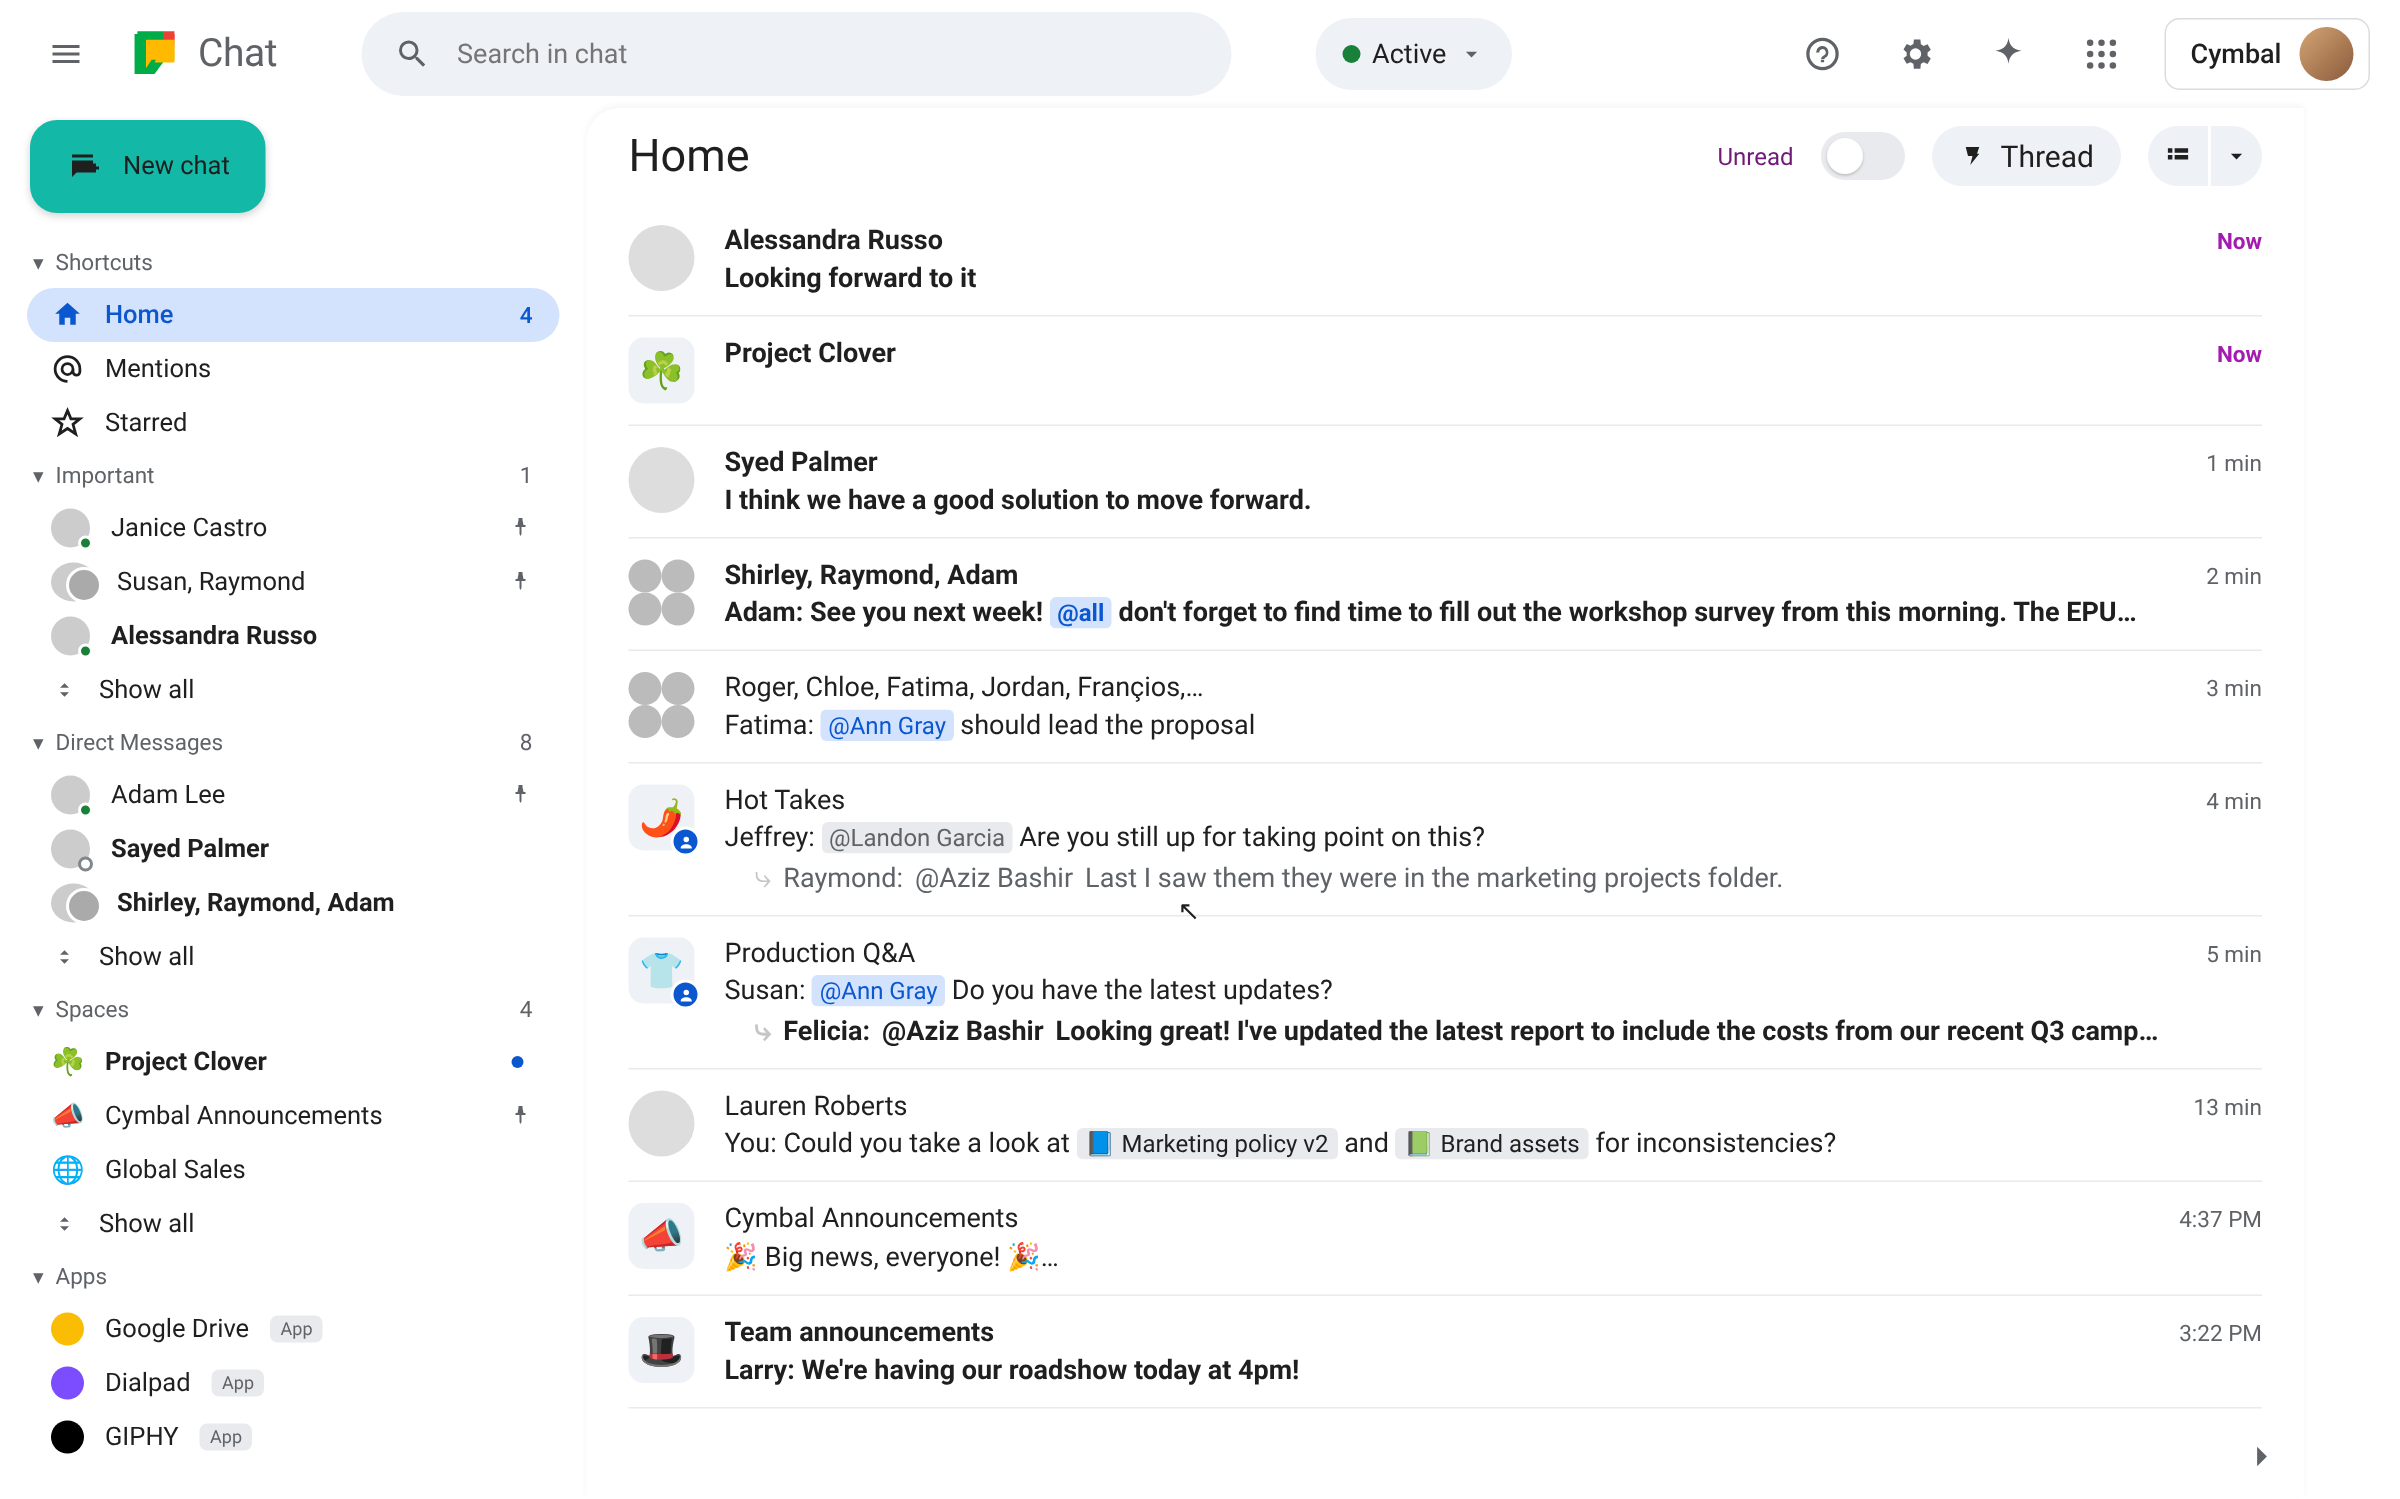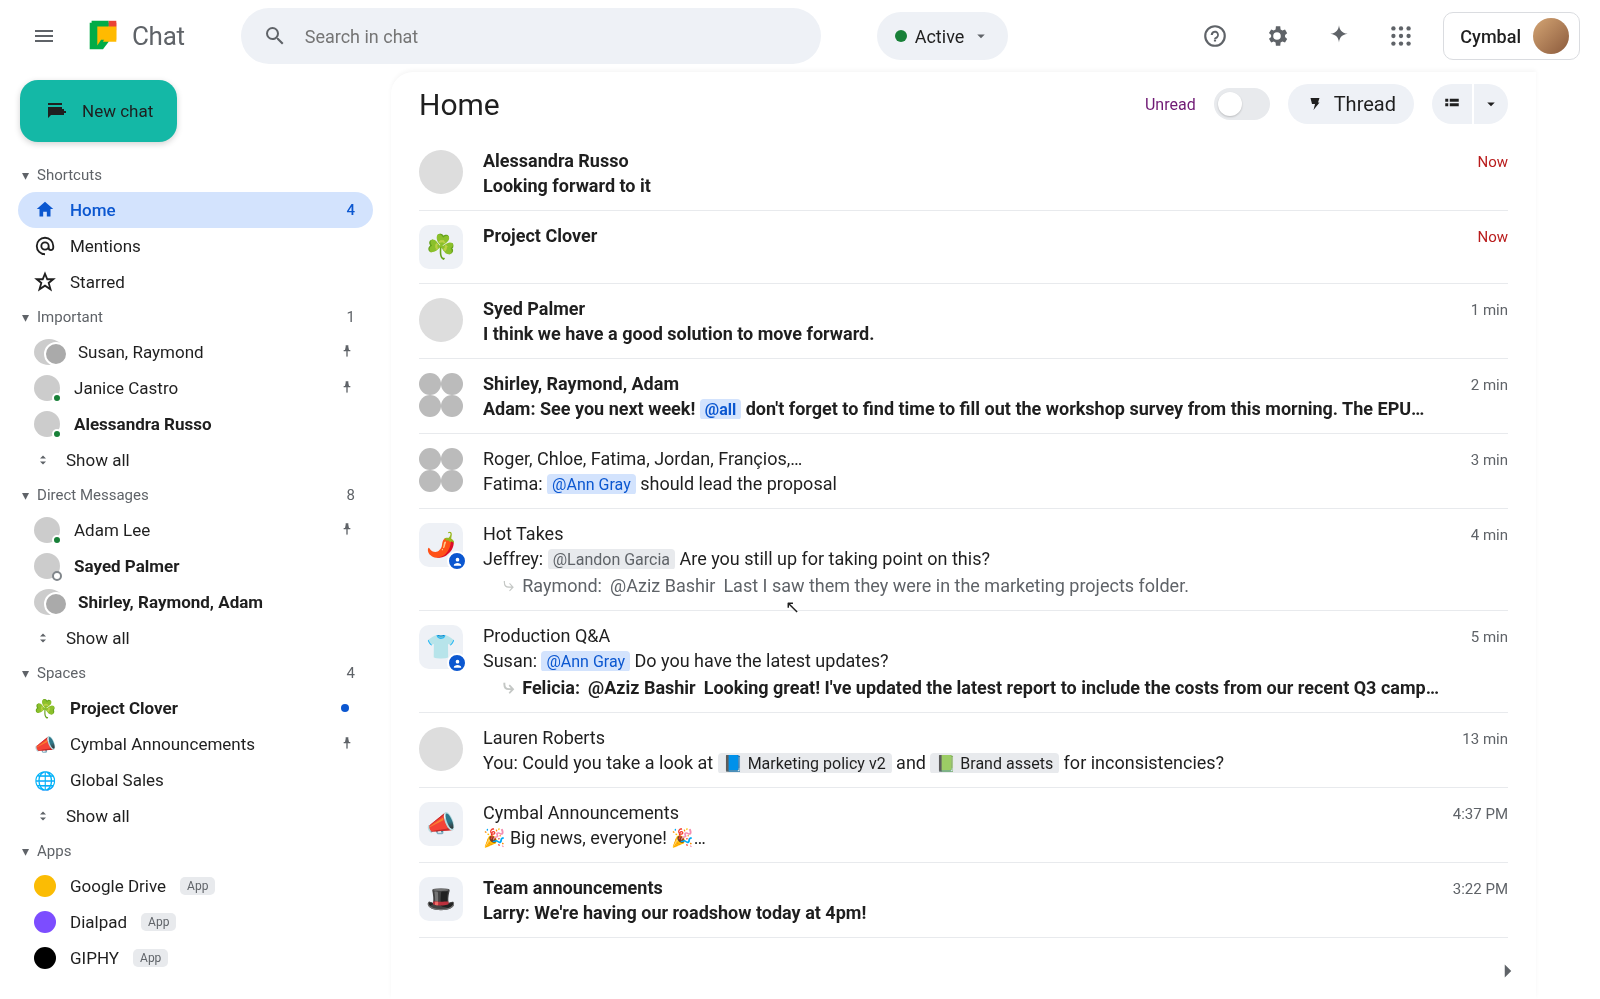--- a/index.html
+++ b/index.html
@@ -81,21 +81,21 @@
 .conv .av.multi .m { position:absolute; width:22px; height:22px; border-radius:50%; background:#bbb; }
 .conv .av.multi .m:nth-child(1){left:0;top:0;} .conv .av.multi .m:nth-child(2){right:0;top:0;}
 .conv .av.multi .m:nth-child(3){left:0;bottom:0;} .conv .av.multi .m:nth-child(4){right:0;bottom:0;}
 .conv .grp-badge { position:absolute; bottom:-4px; right:-4px; width:20px; height:20px; background:#0b57d0; border-radius:50%; border:2px solid #fff; display:flex;align-items:center;justify-content:center;}
 .conv .grp-badge svg{width:11px;height:11px;fill:#fff;}
 .conv-body { flex:1; min-width:0; }
 .conv-top { display:flex; align-items:baseline; }
 .conv-name { font-size:18px; font-weight:700; }
 .conv-name.read { font-weight:400; }
 .conv-time { margin-left:auto; font-size:15px; color:#5f6368; }
-.conv-time.bold { font-weight:400; color:#b91c1c; }
+.conv-time.bold { font-weight:700; color:#a21caf; }
 .conv-preview { font-size:18px; margin-top:4px; white-space:nowrap; overflow:hidden; text-overflow:ellipsis; }
 .conv-preview.bold { font-weight:700; }
 .conv-preview .mention { background:#d3e3fd; color:#0b57d0; padding:1px 5px; border-radius:4px; font-size:16px; }
 .conv-preview .mention.gray { background:#e8eaed; color:#5f6368; }
 .conv-preview .chip-doc { background:#e8eaed; padding:1px 6px; border-radius:4px; font-size:16px; }
 .conv-preview .read-part { font-weight:400; }
 .reply-row { display:flex; gap:8px; margin-top:6px; font-size:18px; color:#5f6368; white-space:nowrap; overflow:hidden; text-overflow:ellipsis;}
 .reply-row .arc { color:#c4c7c5; font-size:20px; line-height:18px; padding-left: 20px;}
 .reply-row.bold { font-weight:700; color:#1f1f1f; }
 .bottom-fade { position:absolute; left:0;right:0;bottom:0;height:30px;background:linear-gradient(transparent,#fff);}
@@ -216,31 +216,31 @@
             <path fill="none" stroke="currentColor" stroke-width="2" d="M12 3l2.5 6H21l-5 4 2 7-6-4-6 4 2-7-5-4h6.5z"></path>
           </svg>
           <span>Starred</span>
         </div>
         <div class="section-head">
           <span class="caret">▾</span>
           <span>Important</span>
           <span class="count">1</span>
         </div>
         <div class="nav-row">
-          <span class="mini-avatar dual"></span>
-          <span>Susan, Raymond</span>
-          <svg class="pin" viewBox="0 0 24 24">
-            <path d="M14 4V2h-4v2L9 9H7v2h4v7l1 2 1-2v-7h4V9h-2z"></path>
-          </svg>
-        </div>
-        <div class="nav-row">
           <span class="mini-avatar">
             <span class="presence-dot"></span>
           </span>
           <span>Janice Castro</span>
+          <svg class="pin" viewBox="0 0 24 24">
+            <path d="M14 4V2h-4v2L9 9H7v2h4v7l1 2 1-2v-7h4V9h-2z"></path>
+          </svg>
+        </div>
+        <div class="nav-row">
+          <span class="mini-avatar dual"></span>
+          <span>Susan, Raymond</span>
           <svg class="pin" viewBox="0 0 24 24">
             <path d="M14 4V2h-4v2L9 9H7v2h4v7l1 2 1-2v-7h4V9h-2z"></path>
           </svg>
         </div>
         <div class="nav-row bold">
           <span class="mini-avatar">
             <span class="presence-dot"></span>
           </span>
           <span>Alessandra Russo</span>
         </div>

